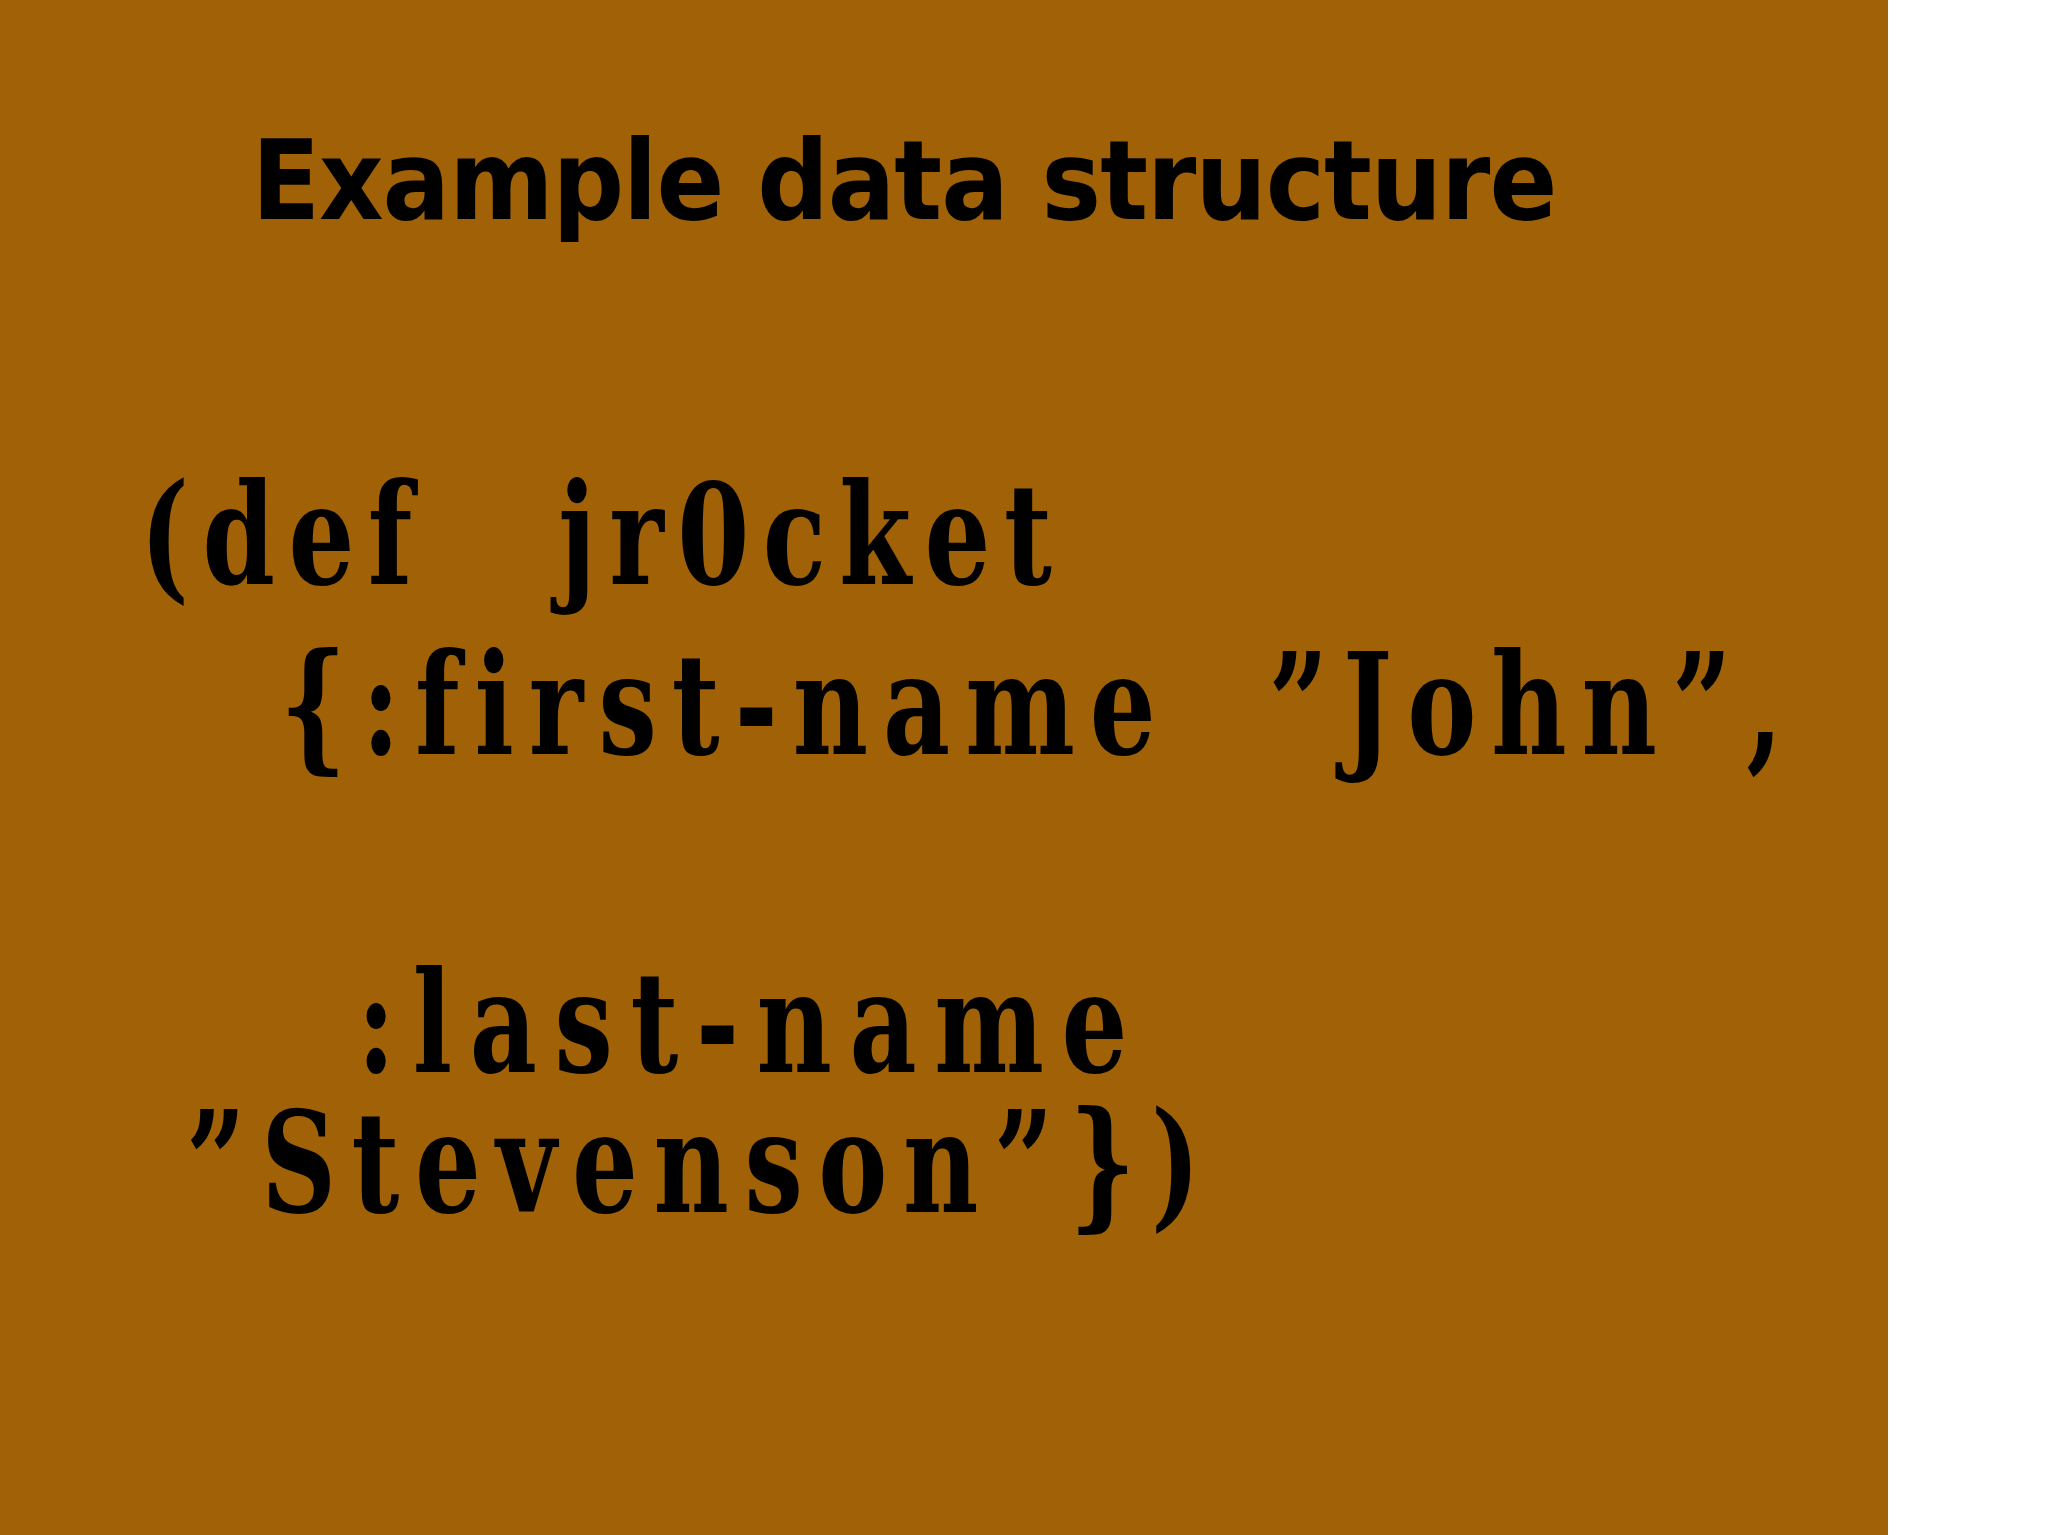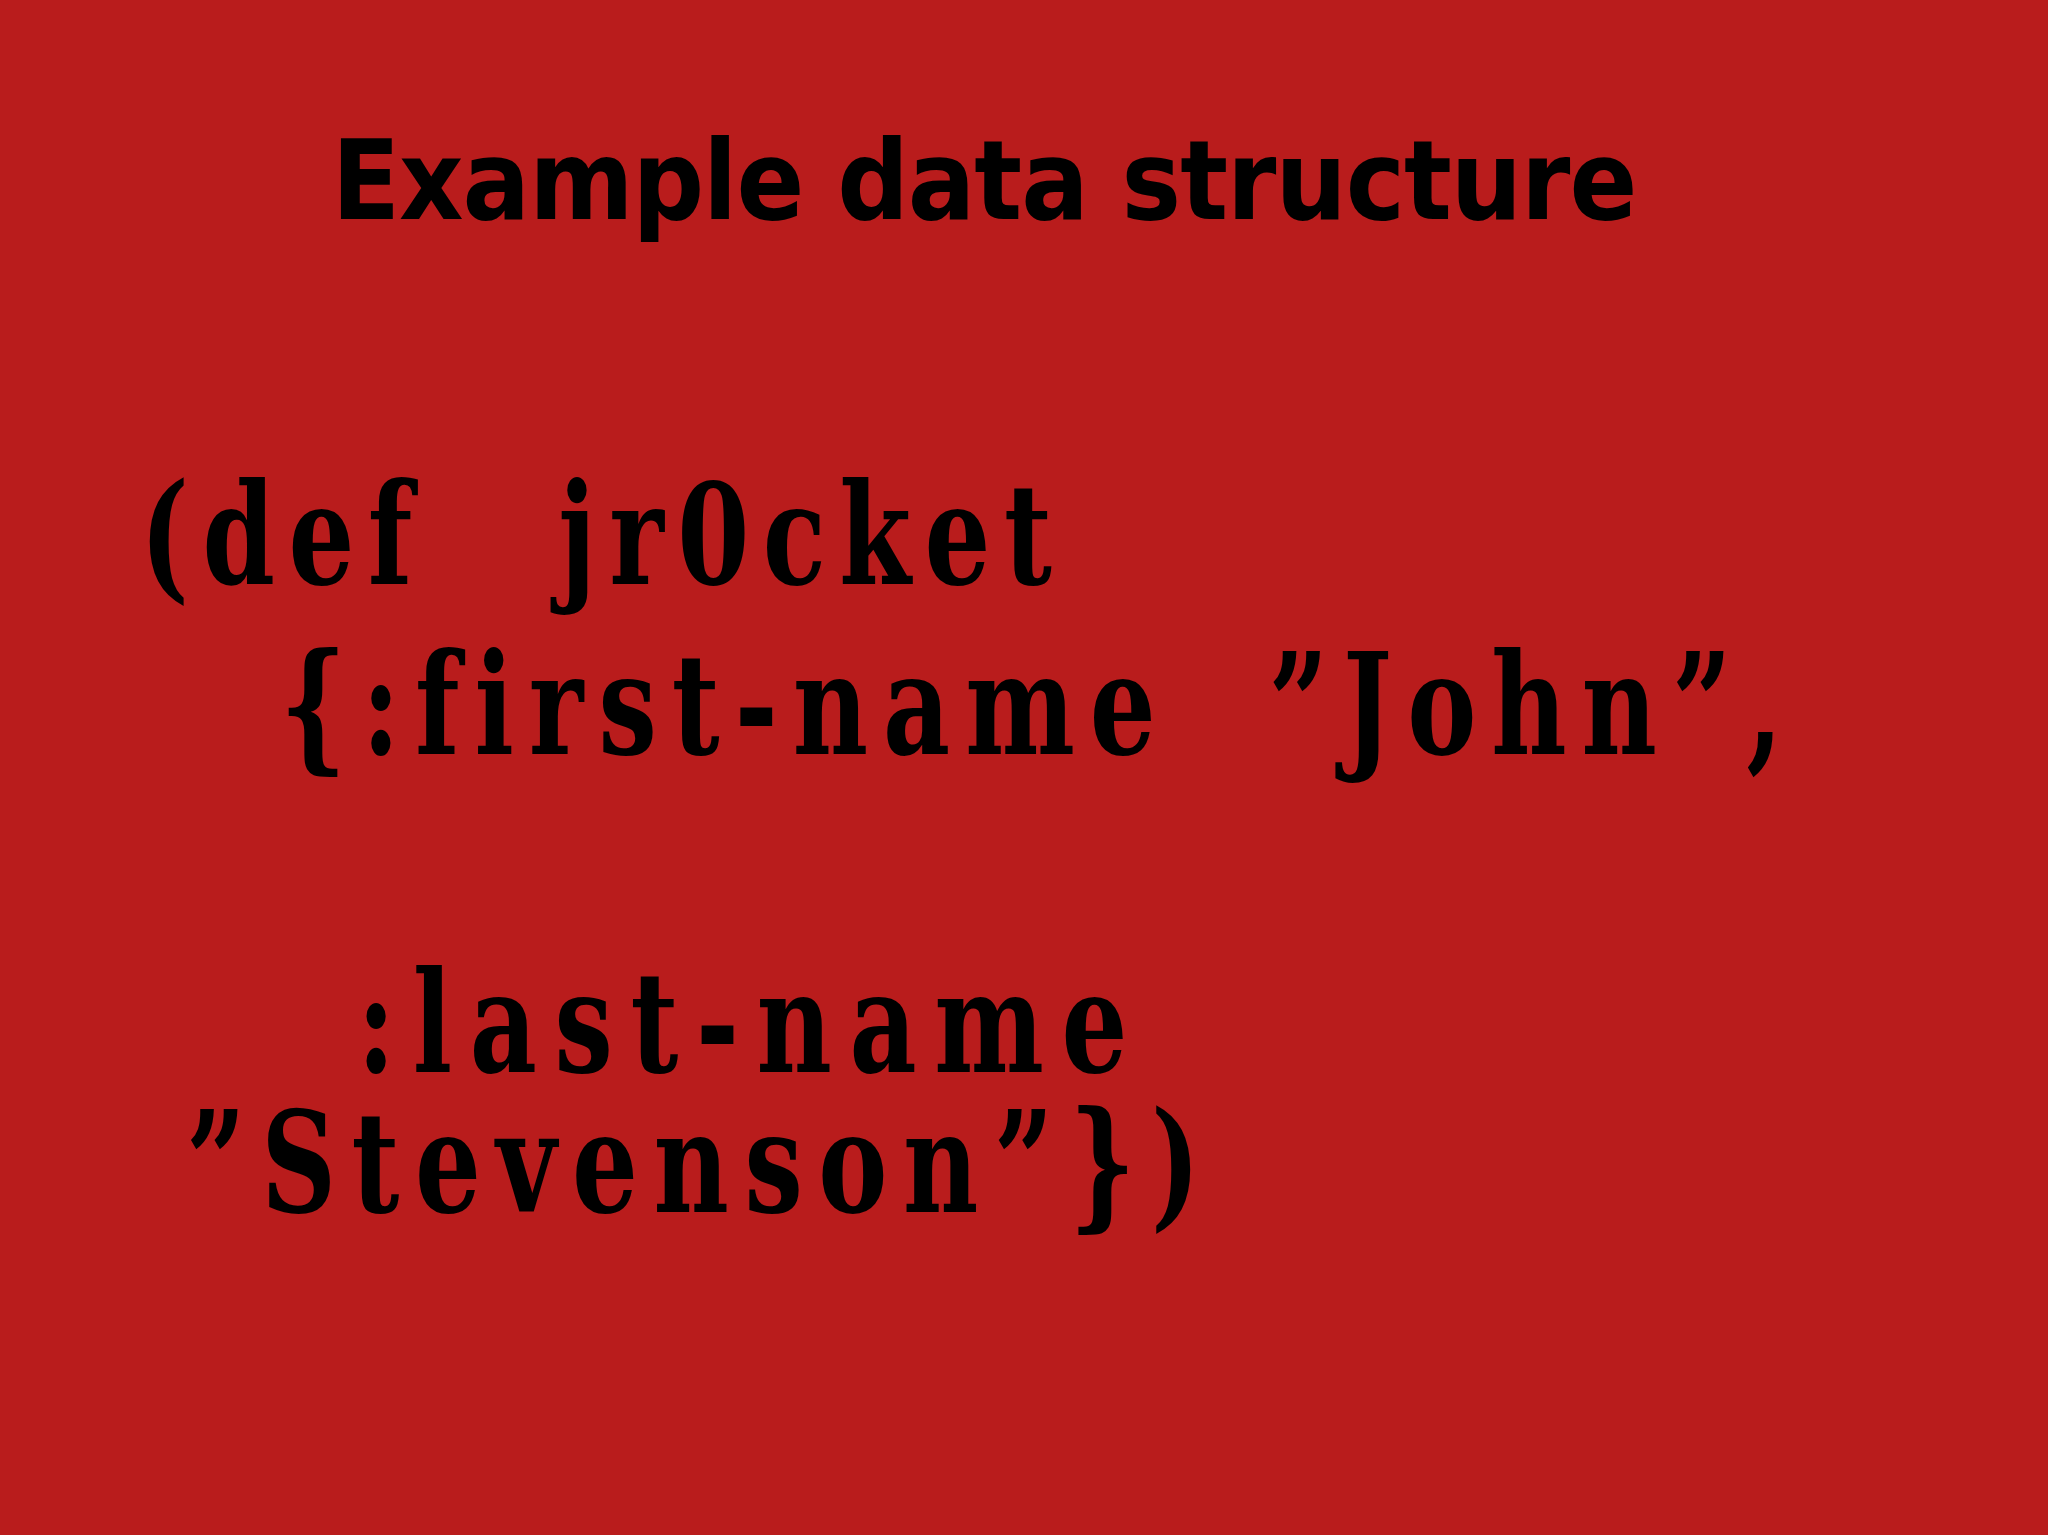--- a/index.html
+++ b/index.html
@@ -2,23 +2,23 @@
 <html><head>
 <meta charset="utf-8">
 <style>
   html, body {
     margin: 0;
     padding: 0;
     background: #ffffff;
   }
   .slide {
     position: relative;
-    width: 2048px;
+    width: 1888px;
     height: 1535px;
-    background: #b91c1c;
+    background: #a16207;
     overflow: hidden;
     font-family: "DejaVu Sans", sans-serif;
   }
   .title {
     position: absolute;
     top: 126px;
     left: 0;
     right: 0;
     margin: 0;
     text-align: center;

